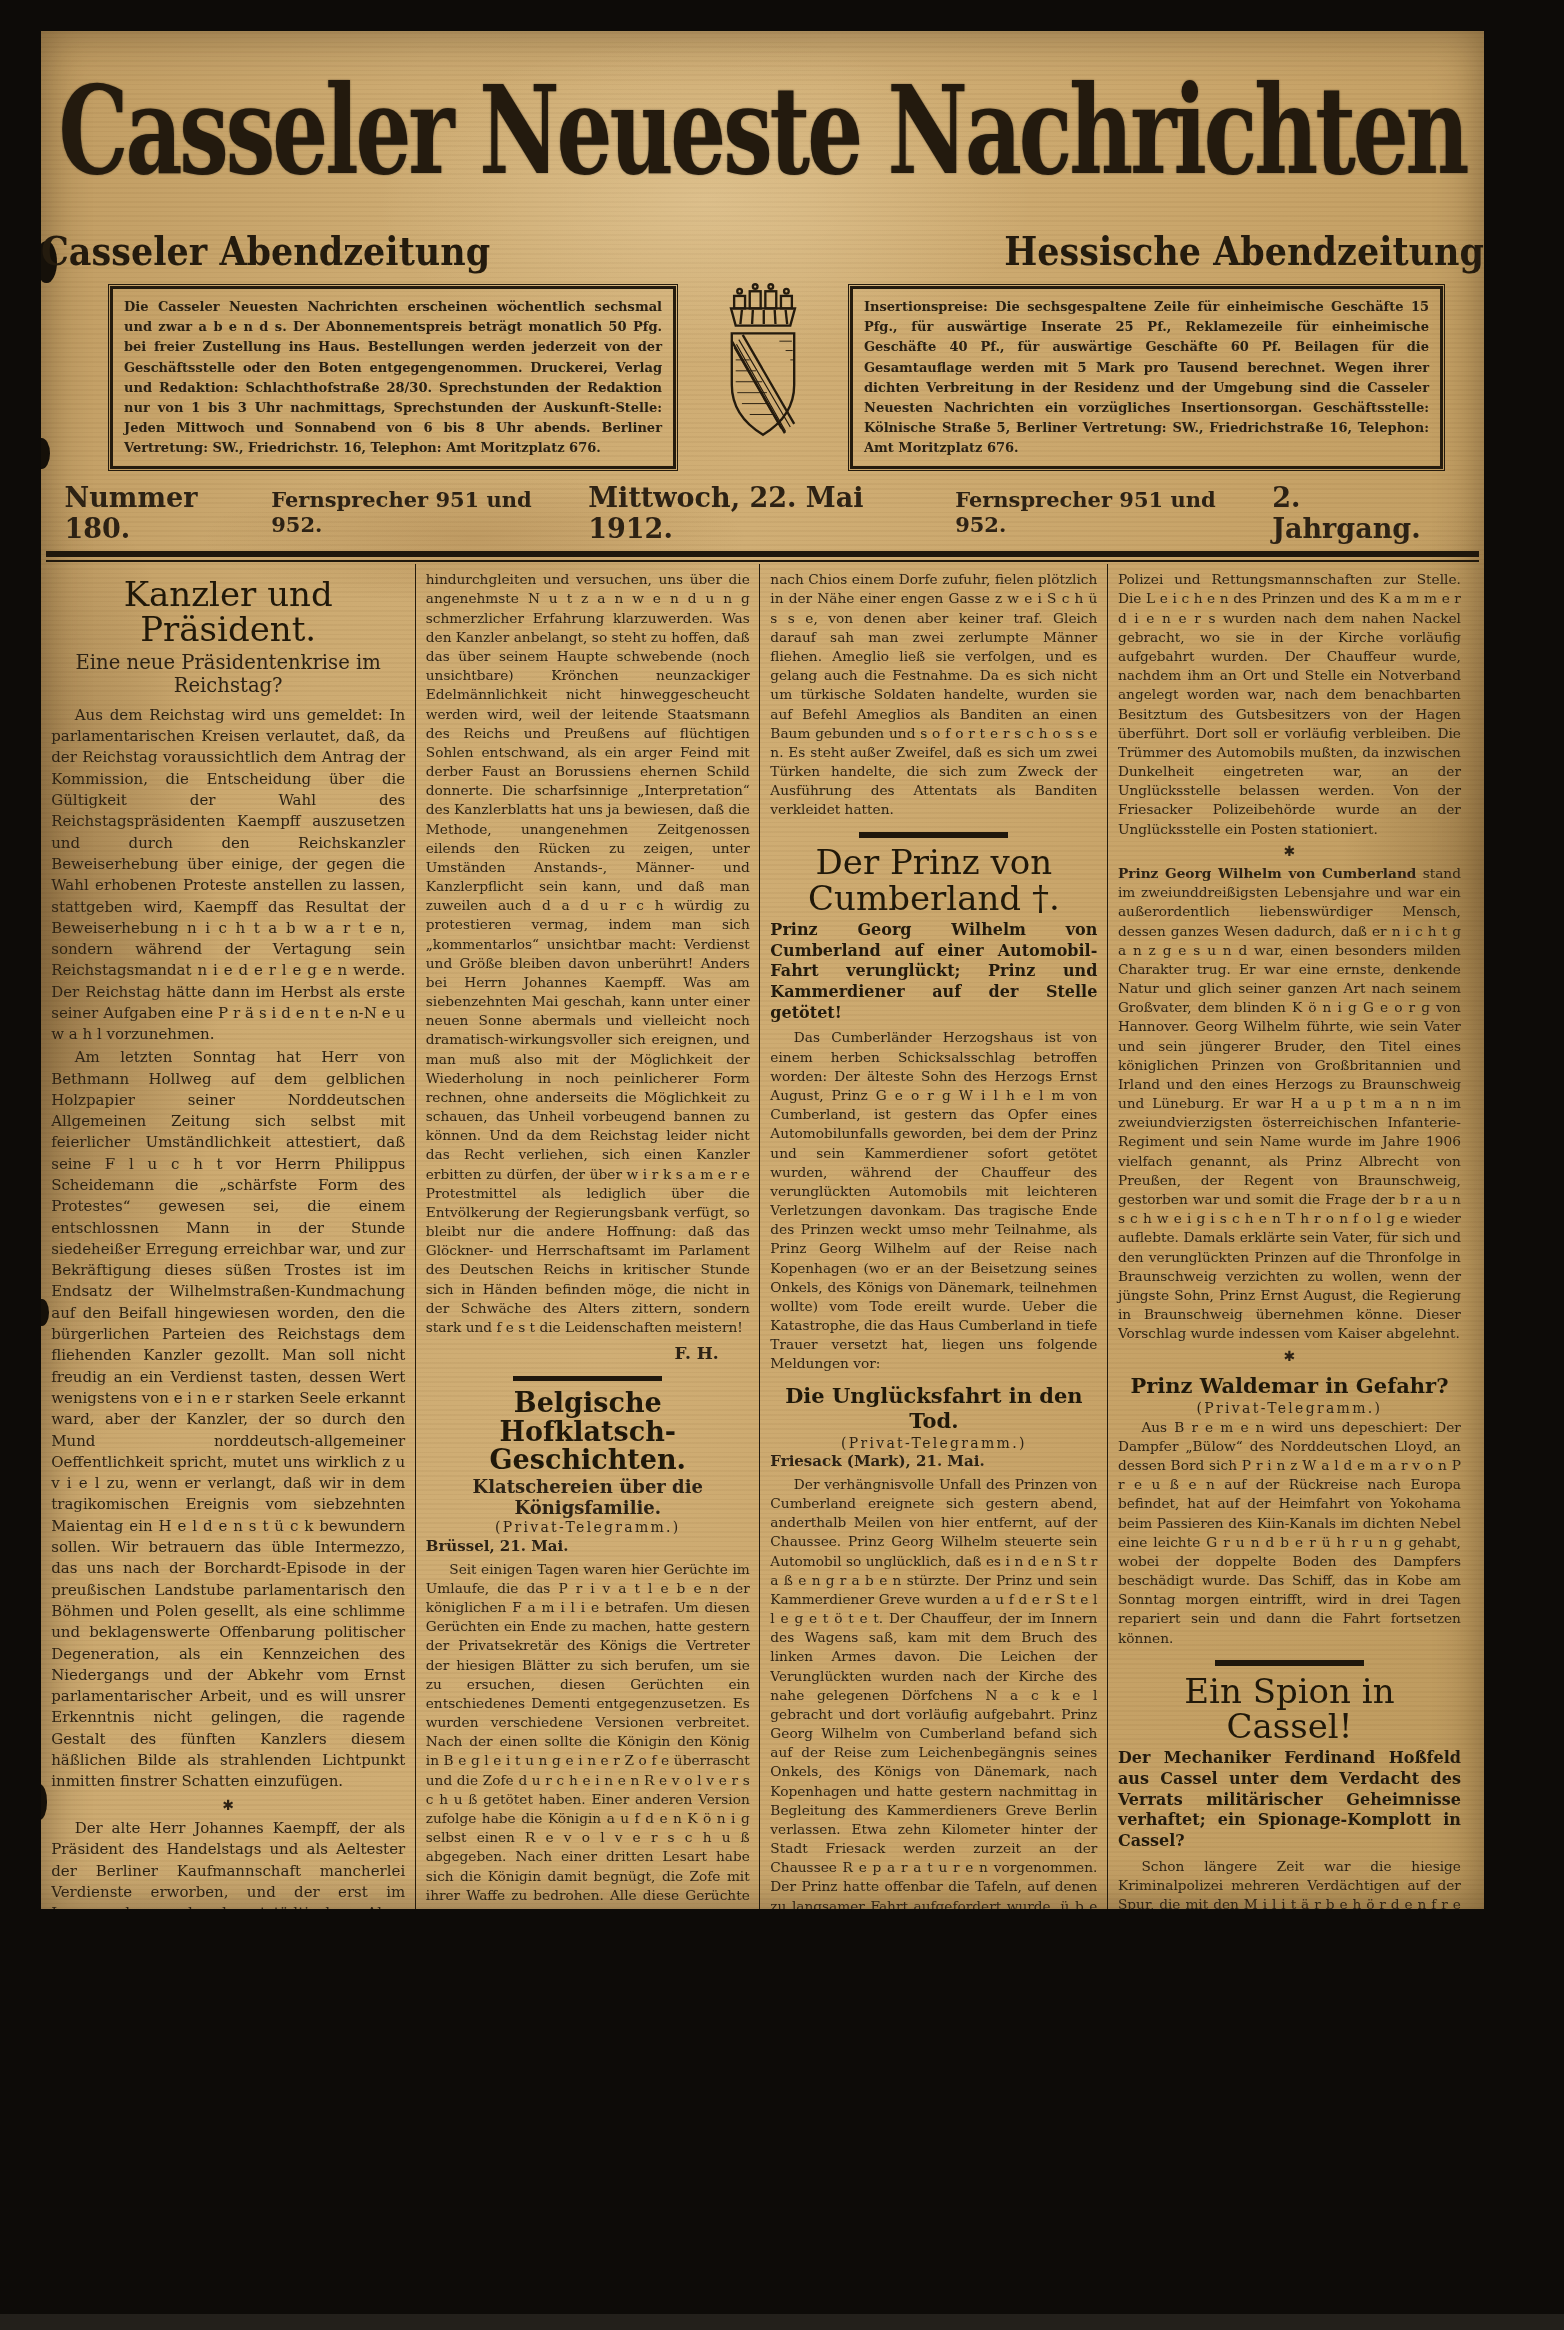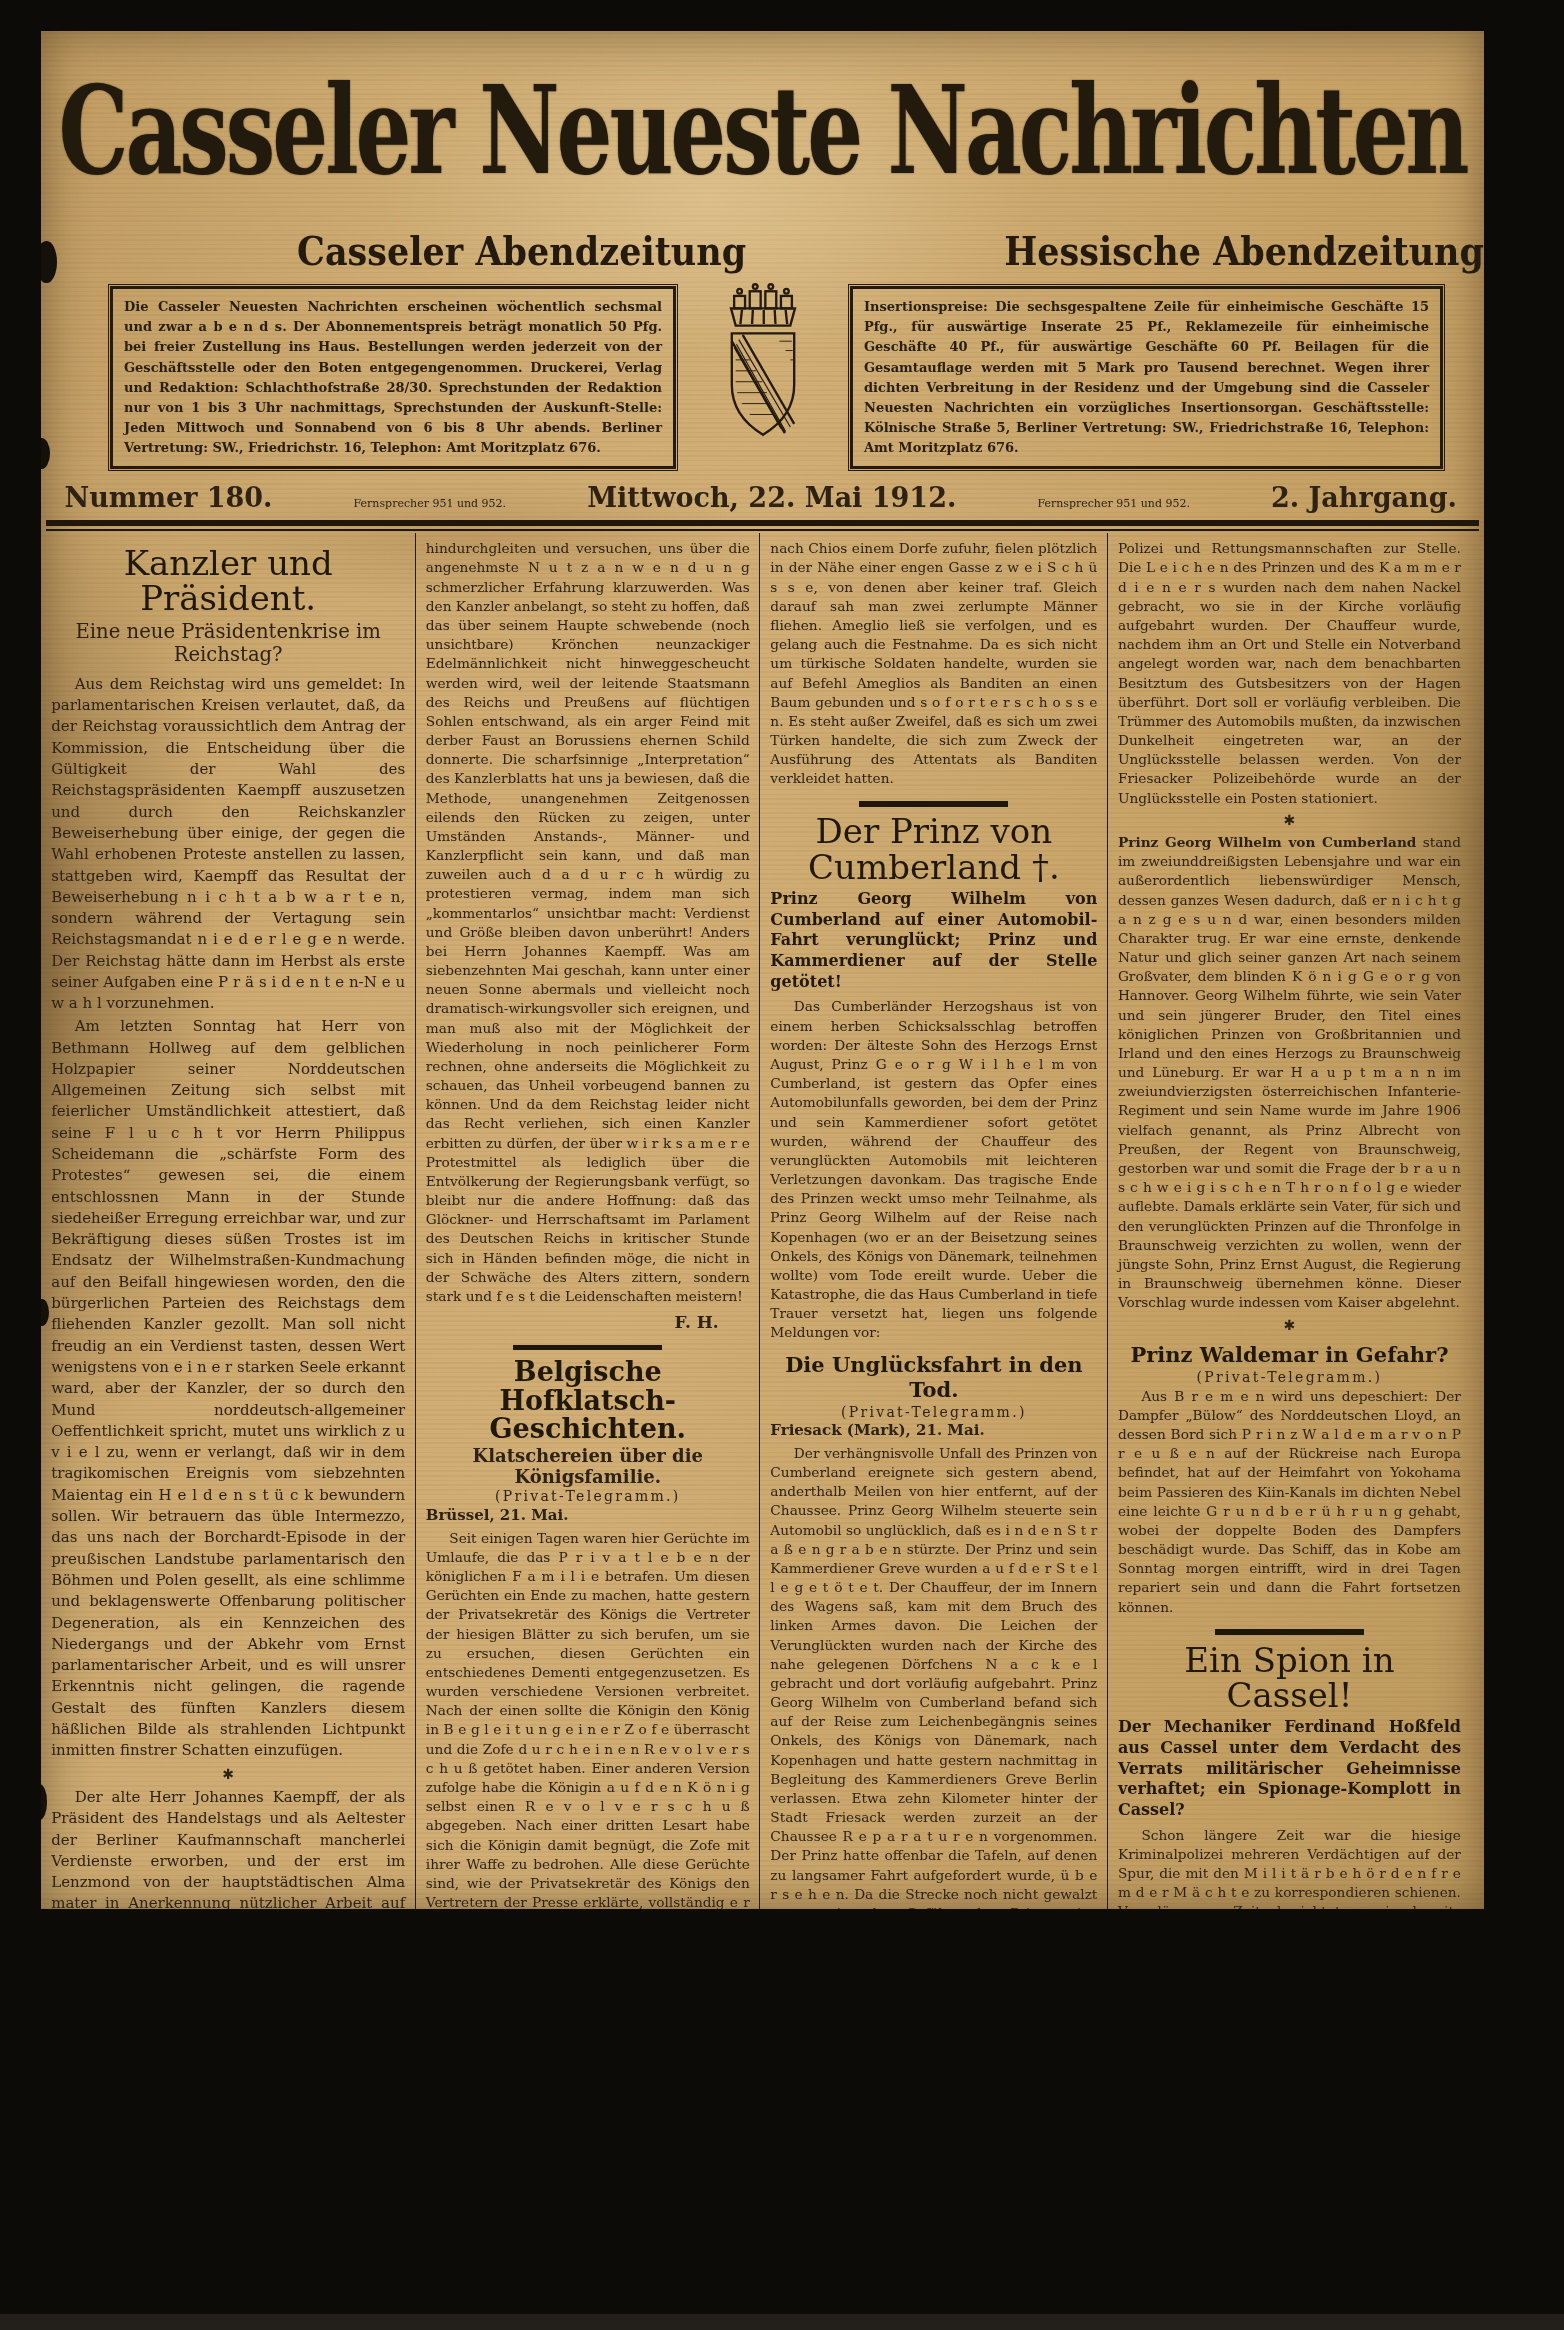--- a/index.html
+++ b/index.html
@@ -31,41 +31,41 @@
 
   
   .masthead{ text-align:center; padding-top:27px; height:153px;}
   .masthead-title{
     display:inline-block;font-size:88px;font-weight:bold;color:#231a0e;
     transform:scaleY(1.38);transform-origin:top center;
     letter-spacing:-3.1px;white-space:nowrap;
     text-shadow:0 0 1.6px rgba(35,26,14,.55);
   }
   .banner-row{
-    display:flex;justify-content:flex-end;gap:258px;
+    display:flex;justify-content:space-between;gap:258px;
     margin-top:20.3px;font-size:35px;font-weight:bold;color:#241b0e;
   }
   .banner-row span{transform:scaleY(1.12);}
   .crest{position:absolute;left:50%;top:235px;transform:translateX(-50%);}
 
   
   .info-row{display:flex;justify-content:space-between;padding:0 41px 0 69px;margin-top:14px;}
   .info-box{
     border:3.1px solid #241b0e;outline:0.8px solid #241b0e;outline-offset:1.6px;
     padding:7.8px 11px;font-size:13px;line-height:1.55;text-align:justify;
     font-weight:bold;color:#2a2012;
   }
   .info-box.left{width:538px;}
   .info-box.right{width:565px;}
 
   
   .date-row{display:flex;justify-content:space-between;align-items:baseline;
     padding:0 27px 0 23.5px;margin-top:12.5px;}
   .date-big{font-size:27px;font-weight:bold;}
-  .date-small{font-size:11px;font-weight:normal;}
+  .date-small{font-size:21px;font-weight:bold;}
   .double-rule{margin:7.8px 4.7px 0 4.7px;border-top:6.3px solid #1f170c;border-bottom:2.3px solid #1f170c;height:3.1px;}
 
   
   .columns{display:flex;height:1823px;overflow:hidden;margin-top:1.6px;}
   .col{overflow:hidden;padding:6.3px 9.4px 0 10.2px;border-right:1.6px solid #241b0e;}
   .col:last-child{border-right:none;}
   .col-a{width:354px;}
   .col-b{width:324px;}
   .col-c{width:327px;}
   .col-d{width:343px;}

